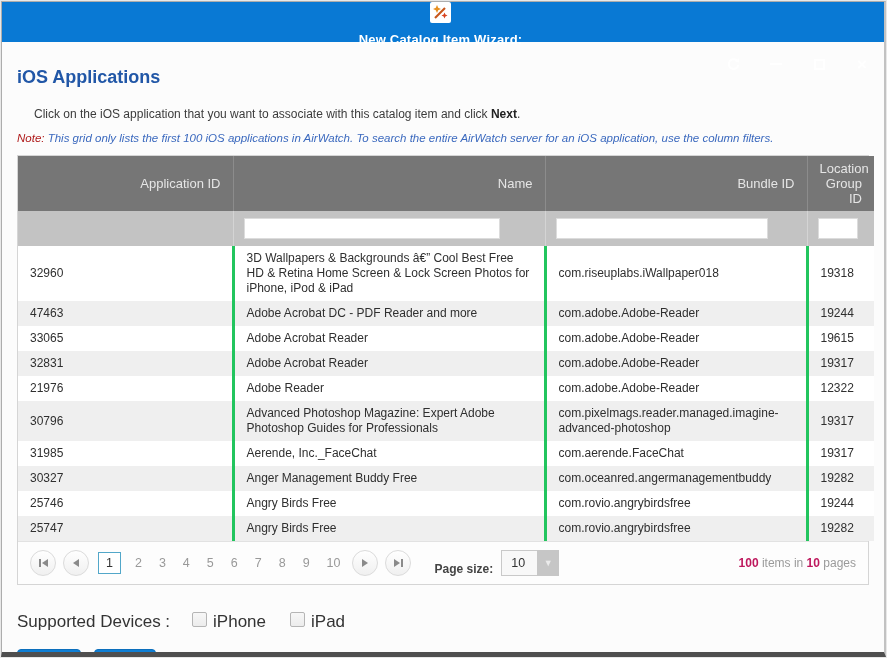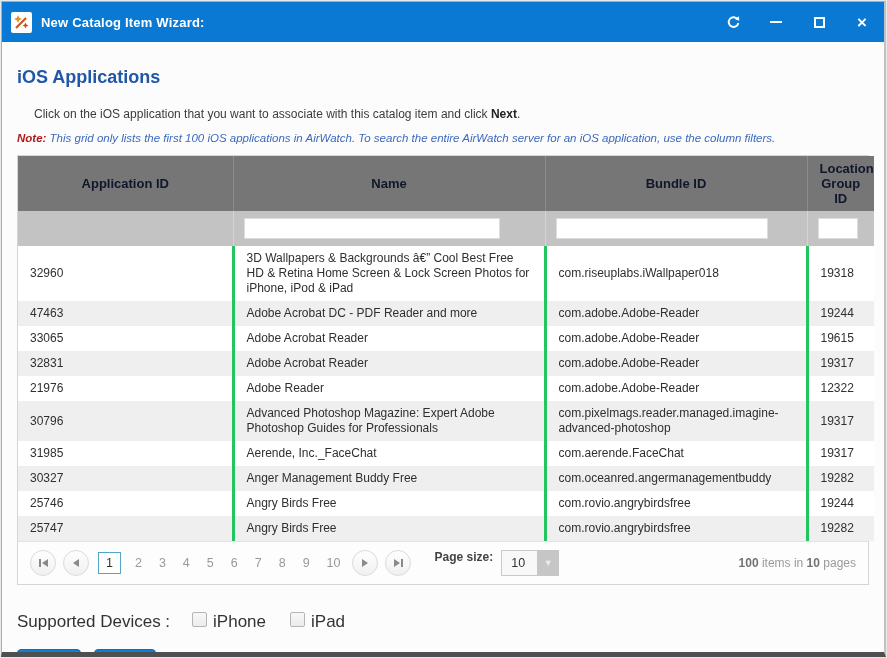--- a/index.html
+++ b/index.html
@@ -11,47 +11,47 @@
     background:#FCFCFC;
     border:1px solid #ADADAD;
     border-right:2px solid #C2C2C2;
     border-bottom:5px solid #4F4F4F;
     position:relative; overflow:hidden;
   }
 
   
   .titlebar {
     height:40px; background:#0979D4; display:flex; align-items:center;
-    padding:0 14px 0 9px; gap:9px;
+    padding:0 14px 0 9px; gap:9px;flex-direction:column;
   }
   .app-icon {
     width:21px; height:21px; background:#FFFFFF; border-radius:2px;
     display:flex; align-items:center; justify-content:center; flex:0 0 auto;
   }
   .titlebar-title { color:#FFFFFF; font-weight:bold; font-size:13px; letter-spacing:.2px; }
   .win-controls { margin-left:auto; display:flex; align-items:center; gap:27px; }
   .win-btn { display:flex; align-items:center; justify-content:center; width:16px; height:16px; cursor:pointer; }
   .min-glyph { width:12px; height:2px; background:#FFFFFF; }
   .max-glyph { width:11px; height:11px; border:2px solid #FFFFFF; }
   .close-glyph { color:#FFFFFF; font-size:17px; font-weight:bold; line-height:11px; }
 
   
   .content { padding:0 15px; }
   .page-heading { color:#2157A7; font-size:18px; font-weight:bold; margin-top:25px; }
   .instruction { font-size:12px; color:#3C3C3C; margin-top:19px;margin-left:17px; }
   .instruction b { color:#222; }
   .note { font-size:11.5px; font-style:italic; color:#3B69BE; margin-top:11px; }
-  .note-label { color:#AF1A1A; font-weight:bold; }
+  .note-label { color:#AF1A1A; font-weight:normal; }
 
   
   .grid { margin-top:11px; border:1px solid #D5D5D5; background:#FFFFFF; }
   table { border-collapse:collapse; width:100%; table-layout:fixed; }
   thead th {
-    background:#767676; color:#0f172a; font-weight:bold; font-size:13px;
-    text-align:center; padding:5px 12px; height:41px; vertical-align:middle;
+    background:#767676; color:#e5e5e5; font-weight:normal; font-size:13px;
+    text-align:right; padding:5px 12px; height:41px; vertical-align:middle;
     border-left:1px solid #8C8C8C;
   }
   thead th:first-child { border-left:none; }
   tr.filter-row td {
     background:#C3C3C3; padding:6px 10px; height:35px;
     border-left:1px solid #D4D4D4; vertical-align:middle;
   }
   tr.filter-row td:first-child { border-left:none; }
   .filter-input {
     height:21px; border:1px solid #DCDCDC; background:#FFFFFF; width:88%;
@@ -78,31 +78,31 @@
     display:flex; align-items:center; justify-content:center; gap:1px; cursor:pointer; flex:0 0 auto;
   }
   .tri-l { width:0; height:0; border-top:4px solid transparent; border-bottom:4px solid transparent; border-right:6px solid #8A8A8A; }
   .tri-r { width:0; height:0; border-top:4px solid transparent; border-bottom:4px solid transparent; border-left:6px solid #8A8A8A; }
   .pg-bar { width:2px; height:8px; background:#8A8A8A; }
   .pg-num { color:#999999; font-size:12.5px; padding:0 5px; cursor:pointer; }
   .pg-num.current {
     border:1px solid #52A7C9; background:#FFFFFF; color:#333333;
     padding:3px 7px; margin:0 2px;
   }
-  .page-size-group { display:flex; align-items:flex-start; margin-left:16px; gap:8px; }
+  .page-size-group { display:flex; align-items:flex-end; margin-left:16px; gap:8px; }
   .page-size-label { font-size:12px; font-weight:bold; color:#444444; }
   .ps-box { display:flex; align-items:stretch; height:26px; cursor:pointer; }
   .ps-value {
     width:36px; border:1px solid #C9C9C9; border-right:none; background:#F8F8F8;
     display:flex; align-items:center; padding-left:9px; font-size:12.5px; color:#333;
   }
   .ps-btn { width:22px; background:#C6C6C6; display:flex; align-items:center; justify-content:center; }
   .ps-arrow { color:#EBEBEB; font-size:9px; }
   .pager-summary { margin-left:auto; font-size:12px; color:#9A9A9A; }
-  .pager-summary b { color:#737373; }
+  .pager-summary b { color:#be185d; }
 
   
   .devices-row { margin-top:27px; display:flex; align-items:center; font-size:17px; color:#333333; }
   .devices-label { margin-right:22px; }
   .device-option { display:flex; align-items:flex-start; gap:6px; margin-right:24px; cursor:pointer; }
   .checkbox {
     width:15px; height:15px; border:1px solid #B5B5B5; border-radius:2px;
     background:linear-gradient(#F7F7F7,#ECECEC);
   }
   .buttons-row { margin-top:17px; display:flex; gap:13px; }

